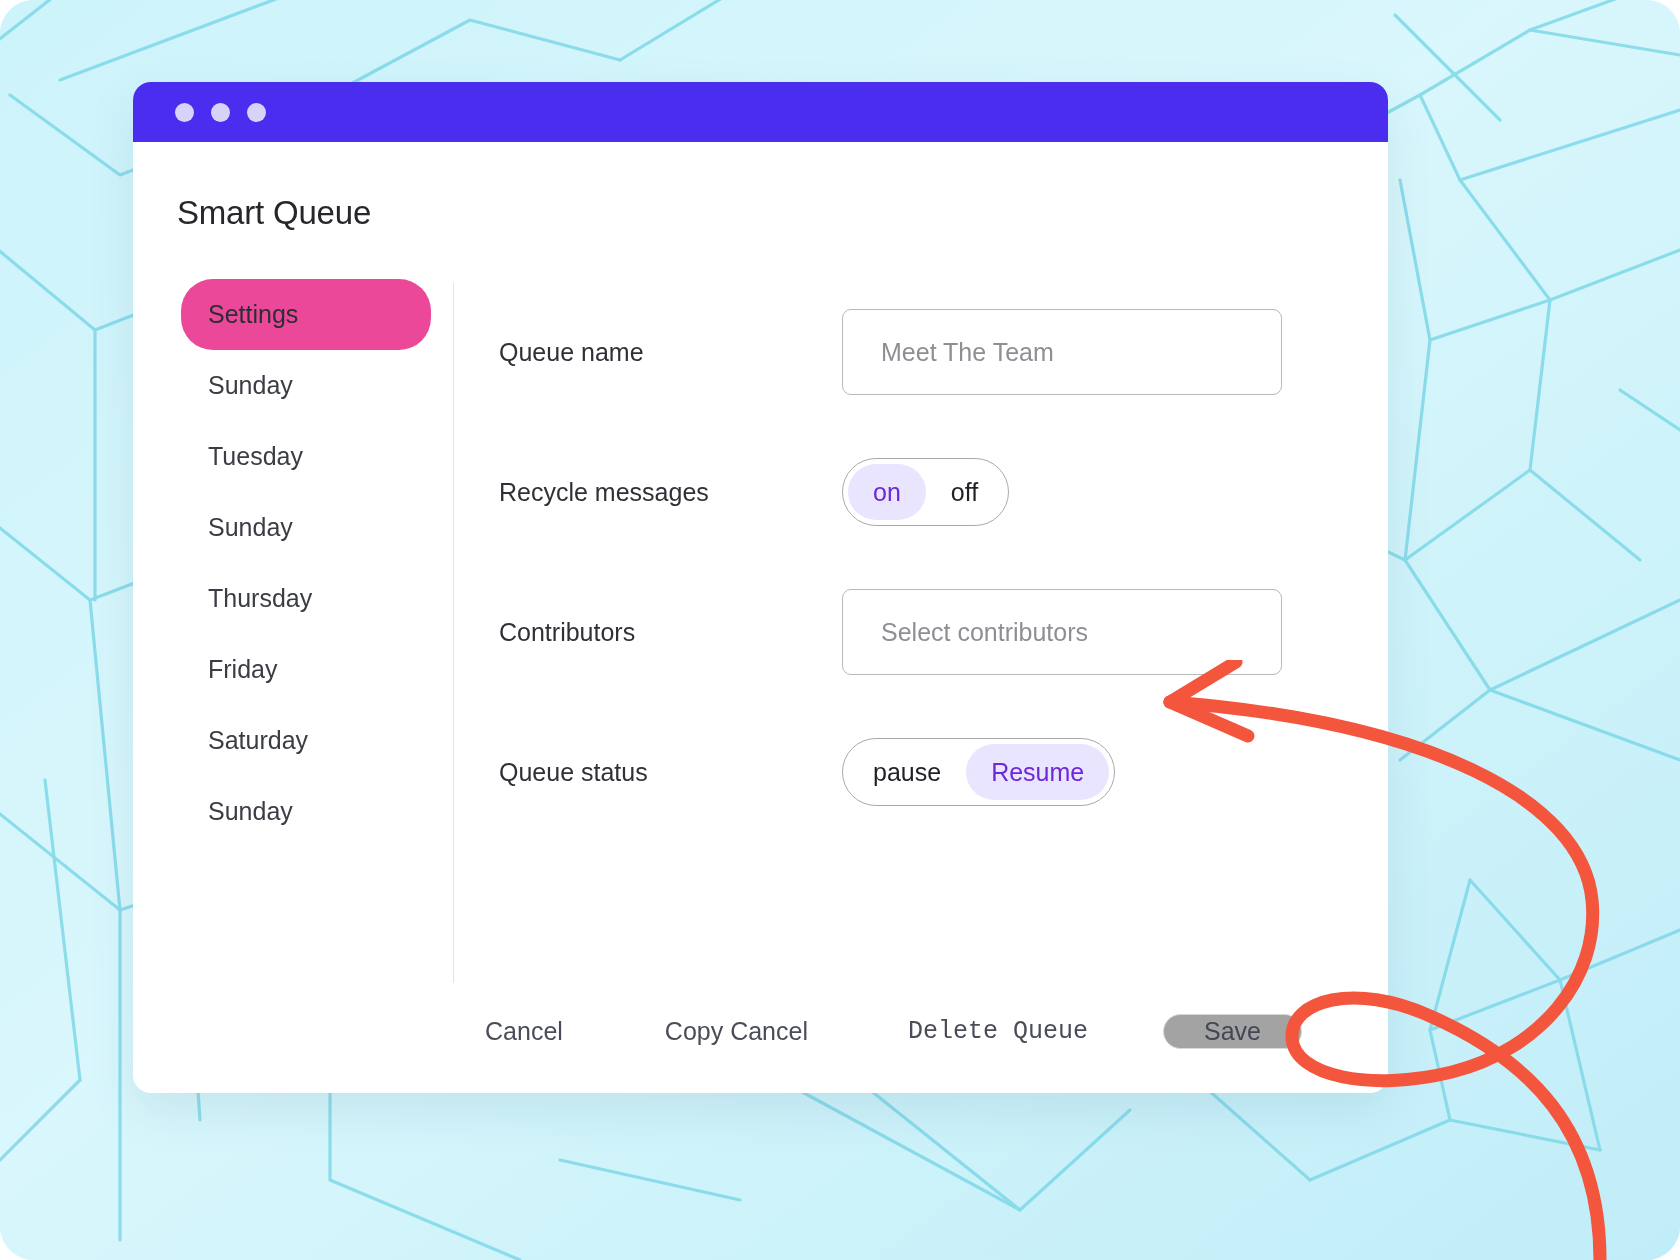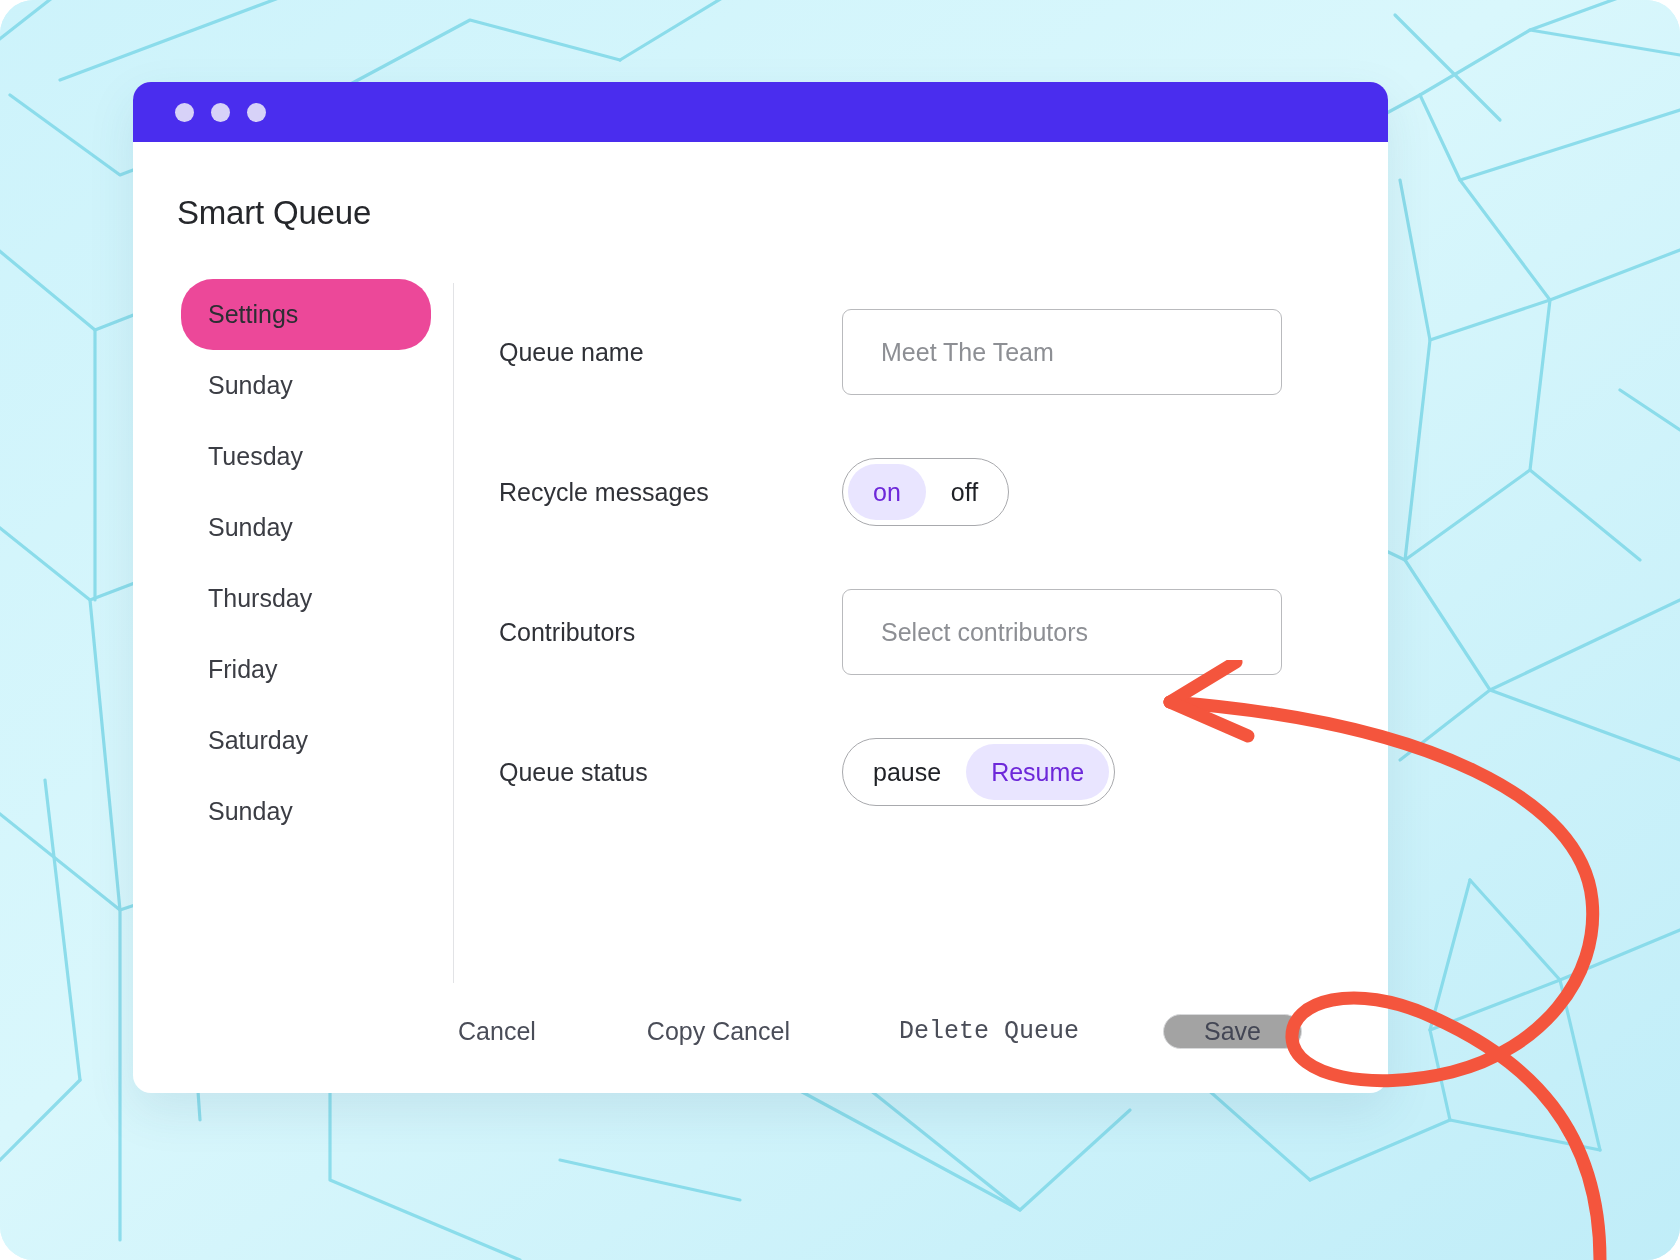--- a/index.html
+++ b/index.html
@@ -169,21 +169,21 @@
   
   #footer {
     position: absolute;
     left: 0;
     bottom: 44px;
     width: 100%;
     display: flex;
     align-items: center;
     justify-content: flex-end;
     padding-right: 86px;
-    gap: 16px;
+    gap: 7px;
   }
   .footer-btn {
     font-size: 25px;
     color: #4a4d58;
     cursor: pointer;
     background: none;
     border: none;
     font-family: inherit;
   }
   #btn-cancel { margin-right: 95px; }

